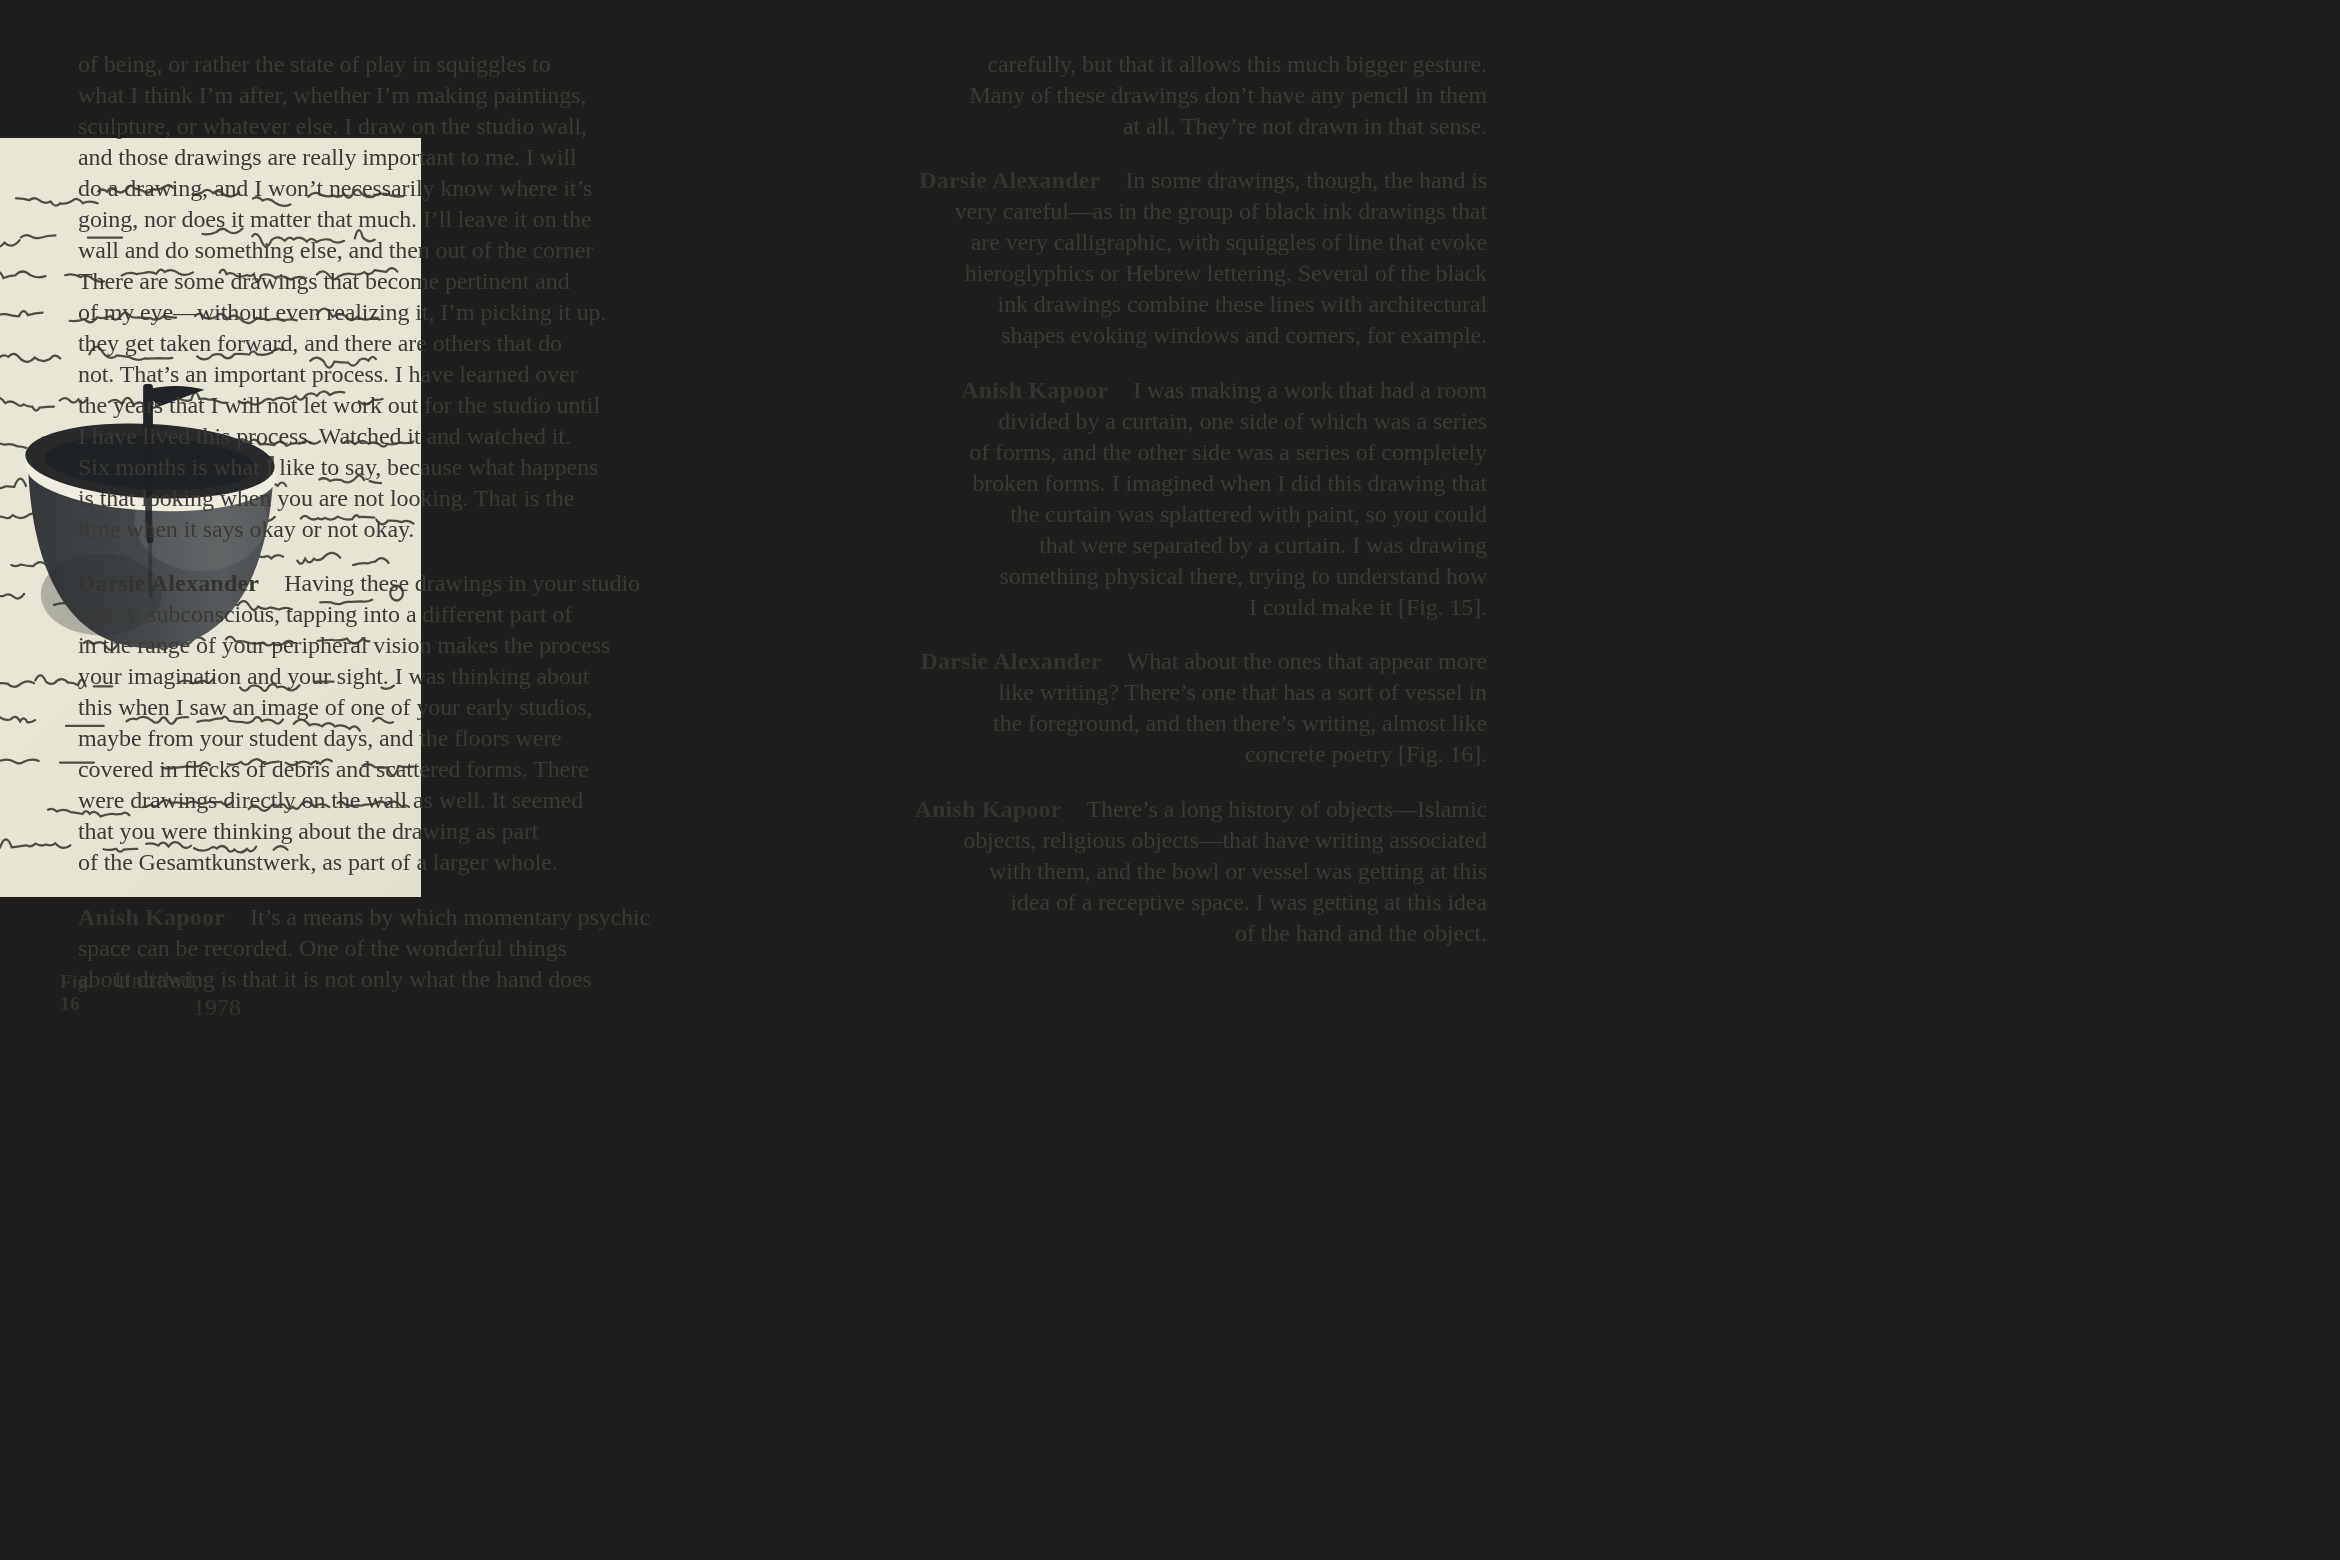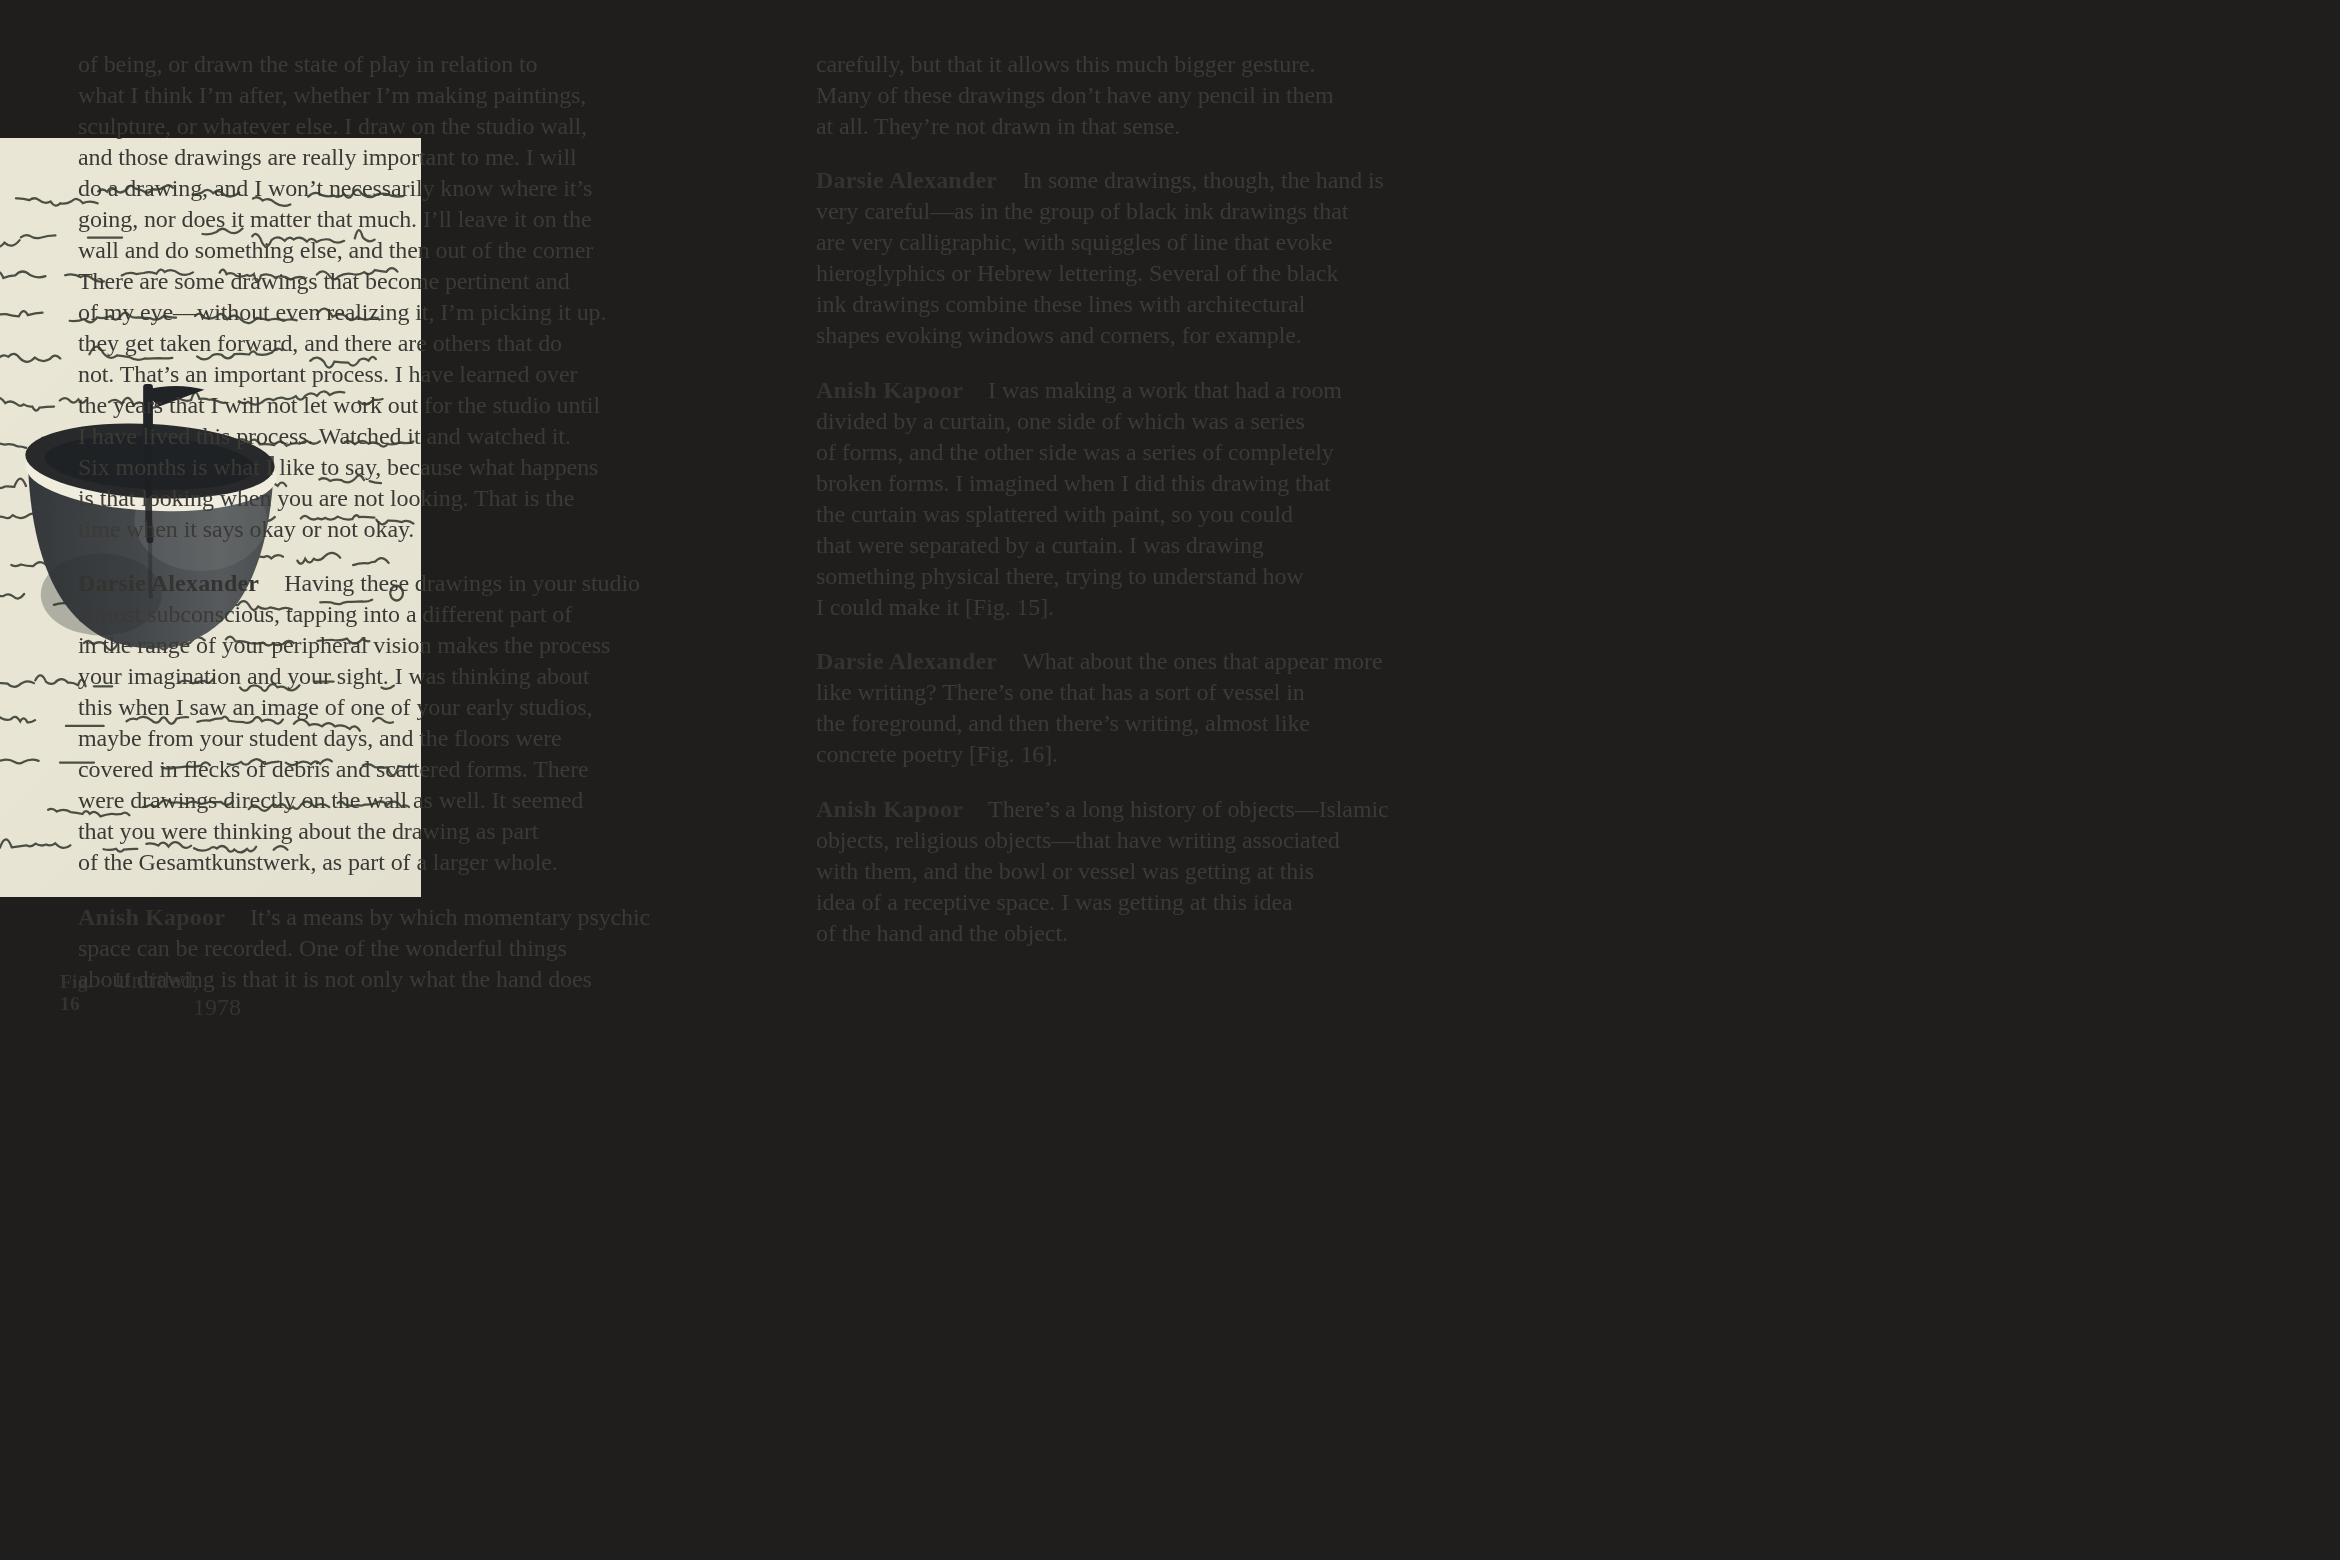--- a/index.html
+++ b/index.html
@@ -28,21 +28,21 @@
   
   .artwork{position:absolute;left:-45px;top:138px;width:466px;height:759px;
     background:linear-gradient(135deg,#eae6d5 0,#e9e5d4 55%,#e4e0cf 100%);}
   .caption{position:absolute;left:60px;top:967px;display:flex;align-items:baseline;color:#343330;}
   .figlabel{font-weight:700;font-size:19.5px;letter-spacing:0.2px;margin-right:21.5px;}
   .figtitle{font-size:24px;}
   .figyear{font-size:24px;}
   
   .col{position:absolute;top:49px;color:#3b3a36;font-size:24px;letter-spacing:-0.1px;}
   .col1{left:78px;width:673px;}
-  .col2{left:816px;width:653px;}
+  .col2{left:834px;width:653px;text-align:right;}
   .para{margin-top:23.4px;}
   .para:first-child{margin-top:0;}
   .tline{height:31px;line-height:31px;white-space:nowrap;}
   .speaker{font-weight:700;font-size:24px;letter-spacing:0.2px;color:#343330;margin-right:25px;}
 </style>
 </head>
 <body>
 
 <div class="stage">
 
@@ -90,21 +90,21 @@
       <span class="figlabel">Fig. 16</span>
         <span class="figtitle">Untitled</span>
         <span class="figyear">, 1978</span>
     </div>
   </div>
 
   <div class="page page-right">
 
     <div class="col col1" id="col0">
         <div class="para">
-          <div class="tline">of being, or drawn the state of play in relation to</div>
+          <div class="tline">of being, or rather the state of play in squiggles to</div>
           <div class="tline">what I think I’m after, whether I’m making paintings,</div>
           <div class="tline">sculpture, or whatever else. I draw on the studio wall,</div>
           <div class="tline">and those drawings are really important to me. I will</div>
           <div class="tline">do a drawing, and I won’t necessarily know where it’s</div>
           <div class="tline">going, nor does it matter that much. I’ll leave it on the</div>
           <div class="tline">wall and do something else, and then out of the corner</div>
           <div class="tline">There are some drawings that become pertinent and</div>
           <div class="tline">of my eye—without even realizing it, I’m picking it up.</div>
           <div class="tline">they get taken forward, and there are others that do</div>
           <div class="tline">not. That’s an important process. I have learned over</div>

